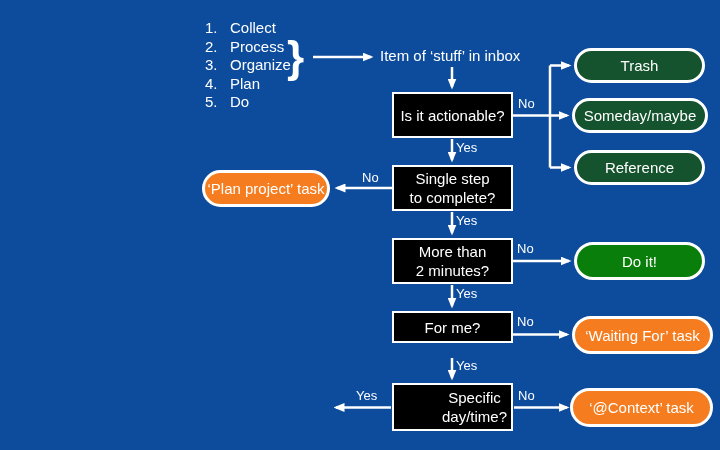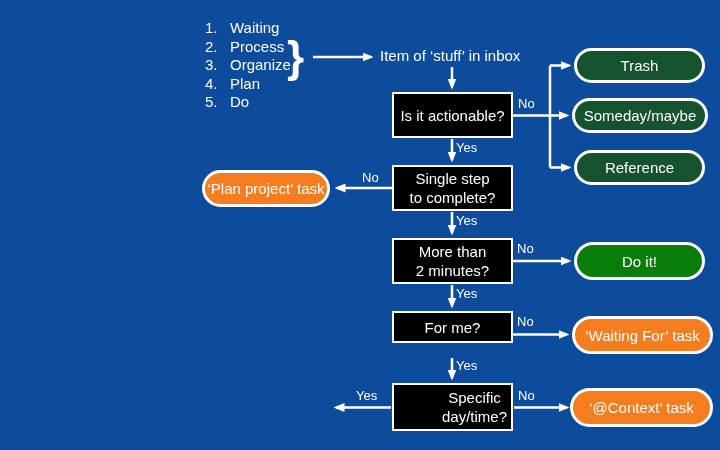--- a/index.html
+++ b/index.html
@@ -55,21 +55,21 @@
       <path d="M513,334.5 H567" marker-end="url(#ah)"></path>
       <path d="M452,358 V378" marker-end="url(#ah)"></path>
       <path d="M391,407.5 H336" marker-end="url(#ah)"></path>
       <path d="M514,407.5 H567" marker-end="url(#ah)"></path>
     </g>
   </svg>
 
   <div class="steps">
     <div class="step-row">
       <span class="step-num">1.</span>
-      <span>Waiting</span>
+      <span>Collect</span>
     </div>
     <div class="step-row">
       <span class="step-num">2.</span>
       <span>Process</span>
     </div>
     <div class="step-row">
       <span class="step-num">3.</span>
       <span>Organize</span>
     </div>
     <div class="step-row">

